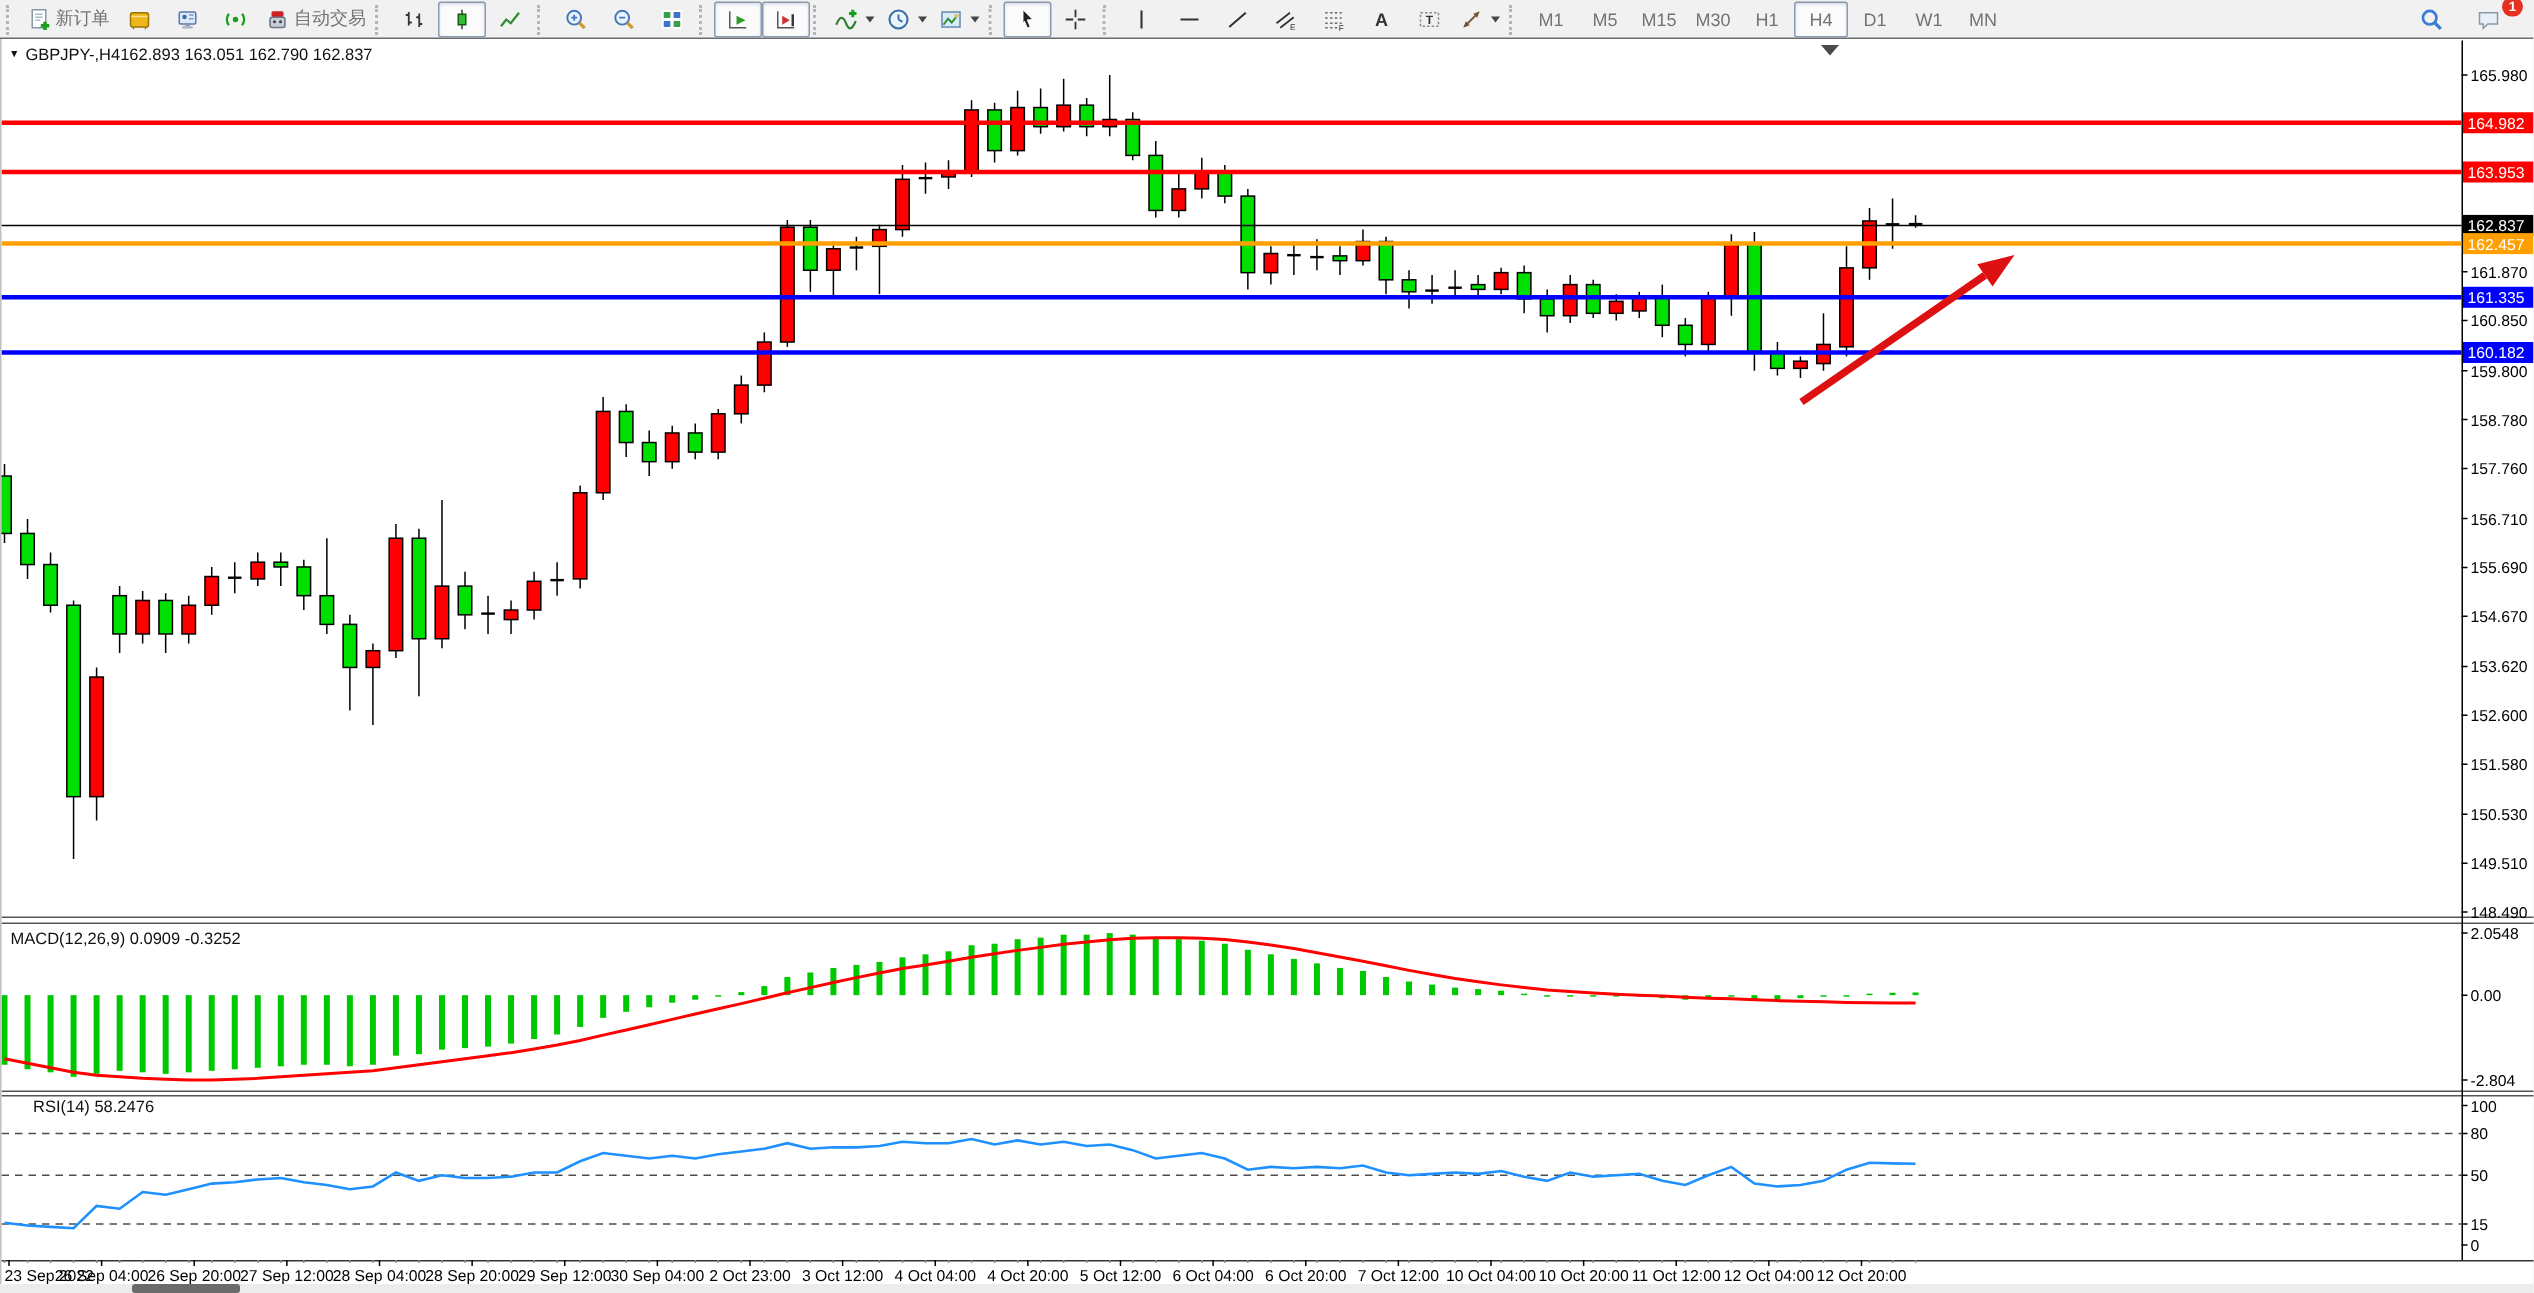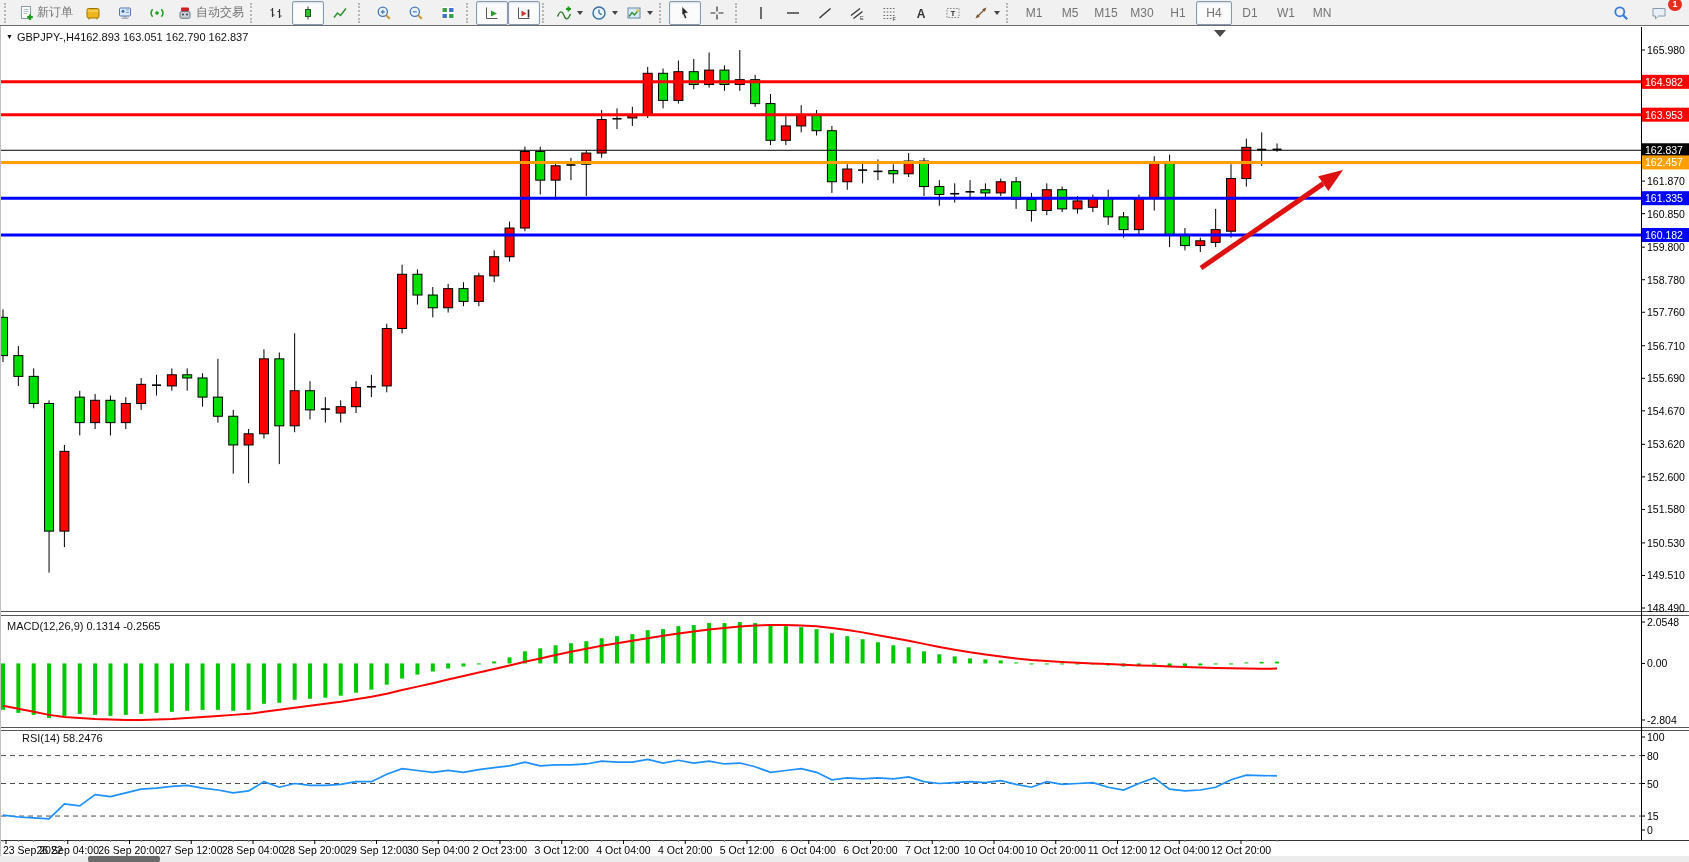--- a/index.html
+++ b/index.html
@@ -787,18 +787,18 @@
         <g>
           <line x1="1200" y1="268" x2="1322.2473777845594" y2="183.63209138812098" stroke="#dd1111" stroke-width="5"></line>
           <polygon points="1342,170 1327.3594120551047,191.03932471891122 1317.135343514014,176.22485805733075" fill="#dd1111"></polygon>
         </g>
       </svg>
   </div>
 
   <div class="overlay" style="left:6px;top:31px">
     <span class="tri">▼</span><span>GBPJPY-,H4</span><span style="margin-left:0">162.893 163.051 162.790 162.837</span>
   </div>
-  <div class="overlay" style="left:7px;top:620px">MACD(12,26,9) 0.1314 -0.2565</div>
+  <div class="overlay" style="left:7px;top:620px">MACD(12,26,9) 0.0909 -0.3252</div>
   <div class="overlay" style="left:22px;top:732px">RSI(14) 58.2476</div>
 
   <div id="bottom-bar"></div>
   <div id="scroll-thumb"></div>
 </div>
 
 </body></html>

